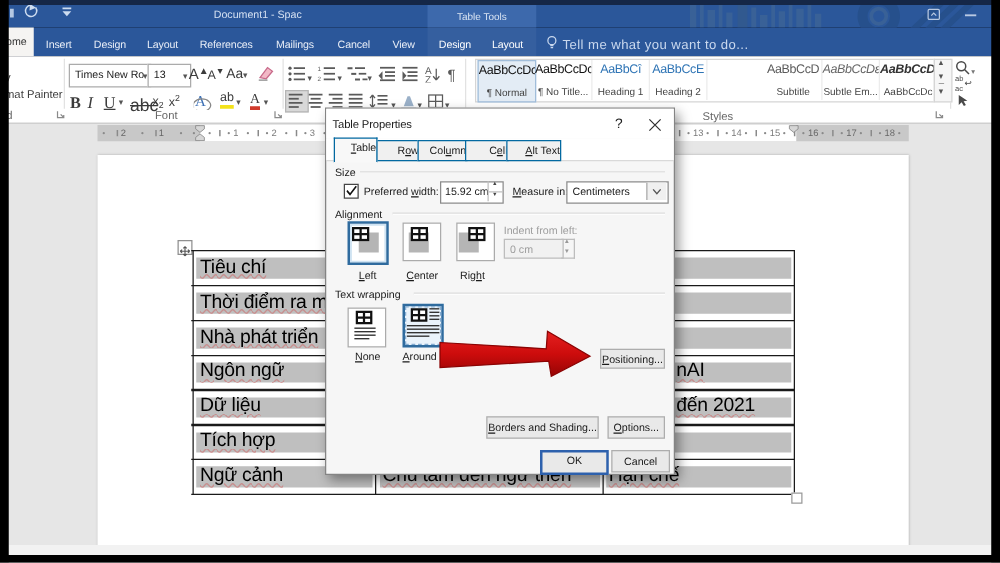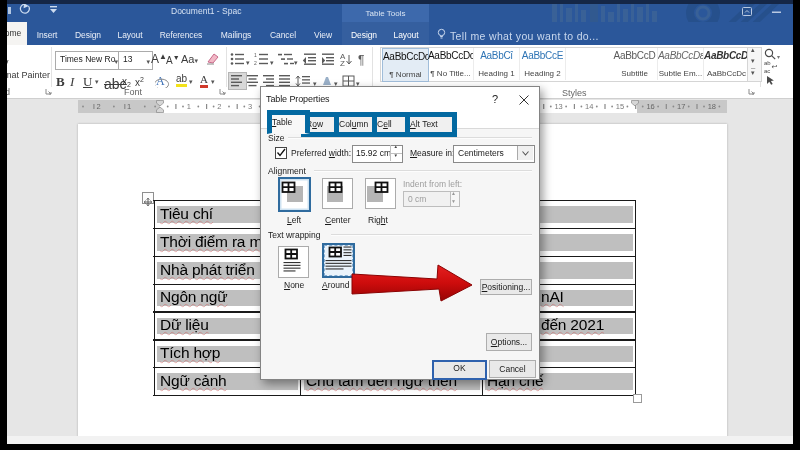--- a/index.html
+++ b/index.html
@@ -40,22 +40,22 @@
 .hline{left:153px;width:483px;height:1.4px;background:#1a1a1a;z-index:3}
 .vline{top:200px;width:1.4px;height:196px;background:#1a1a1a;z-index:3}
 .band{background:#bfbfbf;z-index:3}
 .ttext{font-family:Liberation Sans, sans-serif;font-size:15.5px;letter-spacing:-.2px;color:#000;z-index:4;white-space:nowrap;
 text-decoration:underline wavy 1px rgba(205,95,95,.5);text-underline-offset:1px}
 
 #dialog{left:260px;top:86px;width:278px;height:292px;background:#f6f6f6;border:1px solid #848484;
 box-shadow:3px 4px 9px rgba(0,0,0,.4);z-index:10;font-size:11px;color:#1a1a1a}
 .dlab{position:absolute;font-size:8.5px;color:#1a1a1a;white-space:nowrap}
 .etch{position:absolute;height:1px;background:#dcdcdc;border-bottom:1px solid #fdfdfd}
-.dtab{position:absolute;top:0;height:15px;border:5px solid #0369a1;background:#f0f0f0;
-font-size:8.5px;text-align:left;line-height:15px;color:#1a1a1a}
+.dtab{position:absolute;top:0;height:15px;border:1px solid #0369a1;background:#f0f0f0;
+font-size:8.5px;text-align:right;line-height:15px;color:#1a1a1a}
 .u{text-decoration:underline}
 .btn{position:absolute;background:#e9e9e9;border:1px solid #adadad;font-size:8.5px;white-space:nowrap;overflow:hidden;
 text-align:center;color:#1a1a1a}
 .icbtn{position:absolute;width:31px;height:32px;background:#fff;border:1px solid #ababab}
 
 #arrow{z-index:20}
 </style></head>
 <body>
 <div class="abs" id="canvas"></div>
 <div class="abs" id="page"></div>
@@ -546,20 +546,21 @@
         <rect x="4.5" y="19" width="26" height="1.1"></rect>
           <rect x="4.5" y="21.8" width="26" height="1.1"></rect>
         <rect x="4.5" y="24.6" width="26" height="1.1"></rect>
           <rect x="4.5" y="27.4" width="18" height="1.1"></rect>
       </g>
     </g>
   </svg>
   <span class="dlab" style="left:23px;top:193px"><span class="u">N</span>one</span>
   <span class="dlab" style="left:61px;top:193px"><span class="u">A</span>round</span>
   <div class="btn" style="left:219px;top:192px;width:50px;height:14px;line-height:14px"><span class="u">P</span>ositioning...</div>
+  <div class="btn" style="left:128px;top:246px;width:88px;height:16px;line-height:16px"><span class="u">B</span>orders and Shading...</div>
   <div class="btn" style="left:225px;top:246px;width:44px;height:16px;line-height:16px"><span class="u">O</span>ptions...</div>
   <div class="btn" style="left:171px;top:273px;width:51px;height:16px;line-height:13px;border:2px solid #2e61ad">OK</div>
   <div class="btn" style="left:228px;top:273px;width:45px;height:16px;line-height:16px">Cancel</div>
 </div>
 <svg class="abs" id="arrow" width="140" height="56" style="left:340px;top:250px">
   <defs>
     <linearGradient id="rg" x1="0" y1="0" x2="0" y2="1">
       <stop offset="0" stop-color="#e42020"></stop>
       <stop offset="0.5" stop-color="#cd0c0c"></stop>
       <stop offset="1" stop-color="#960404"></stop>

